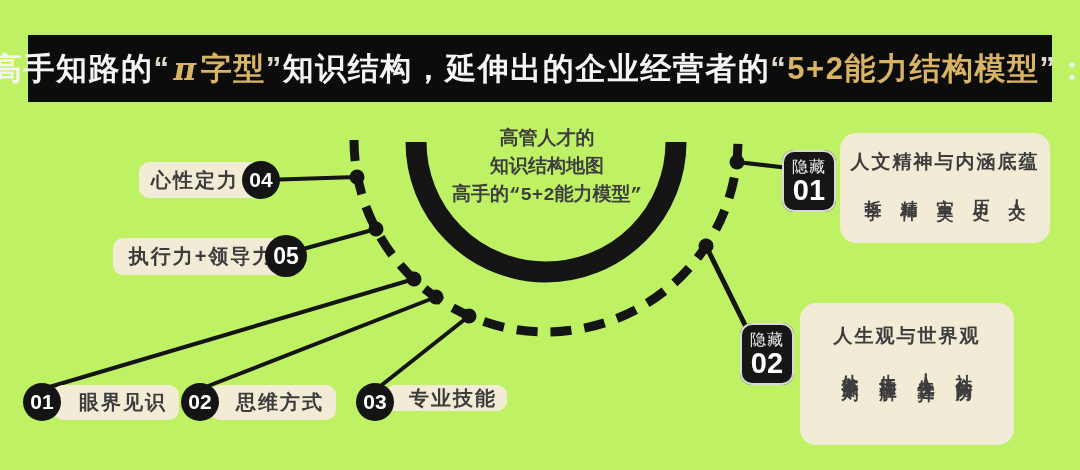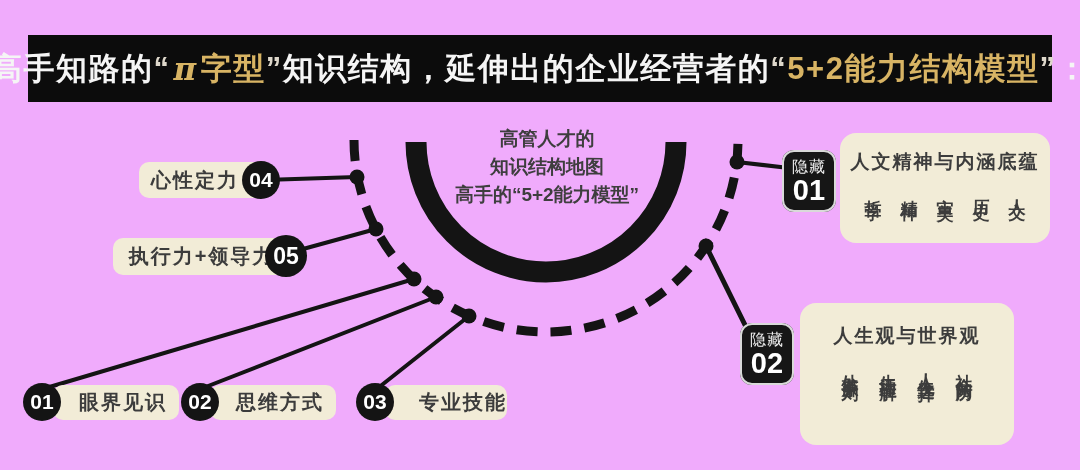--- a/index.html
+++ b/index.html
@@ -1,36 +1,36 @@
 <!DOCTYPE html>
 <html><head>
 <meta charset="utf-8">
 <style>
   html,body{margin:0;padding:0;background:#ffffff;}
   body{font-family:"Liberation Sans","DejaVu Sans",sans-serif;}
-  .stage{position:relative;width:1080px;height:470px;background:#f0abfc;overflow:hidden;}
+  .stage{position:relative;width:1080px;height:470px;background:#bef264;overflow:hidden;}
 
   
   .banner{
     position:absolute;left:28px;top:35px;width:1024px;height:67px;
     background:#0c0c0c;display:flex;align-items:center;justify-content:center;
     font-size:31px;font-weight:bold;letter-spacing:1.5px;white-space:nowrap;
   }
   .banner .w{color:#f5f5f5;}
   .banner .q{color:#ded8cb;font-weight:bold;}
   .banner .g{color:#d8b464;}
   .banner .pi{color:#d8b464;font-style:italic;font-family:"DejaVu Serif",serif;padding:0 3px;}
 
   
   .links{position:absolute;left:0;top:0;width:1080px;height:470px;}
 
   
   .center-cap{
     position:absolute;left:402px;top:125px;width:290px;
-    text-align:center;color:#3e3e3e;font-size:19px;font-weight:bold;line-height:28px;
+    text-align:center;color:#3e3e3e;font-size:19px;font-weight:bold;line-height:28px;font-family:Liberation Mono, monospace;
   }
 
   
   .pill{
     position:absolute;height:36px;background:#f2ecd7;border-radius:10px;
     display:flex;align-items:center;justify-content:center;
     color:#3c3c3c;font-size:20px;font-weight:bold;letter-spacing:2px;
   }
   
   .numcircle{
@@ -128,21 +128,21 @@
     <span>01</span>
   </div>
 
   <div class="pill" style="left:210px;top:385px;width:112px;height:35px;padding-left:14px;">
     <span>思维方式</span>
   </div>
   <div class="numcircle" style="left:181px;top:383px;">
     <span>02</span>
   </div>
 
-  <div class="pill" style="left:385px;top:385px;width:108px;height:35px;padding-left:14px;justify-content:flex-end;">
+  <div class="pill" style="left:385px;top:385px;width:108px;height:26px;padding-left:14px;">
     <span>专业技能</span>
   </div>
   <div class="numcircle" style="left:356px;top:383px;">
     <span>03</span>
   </div>
 
   <div class="hbox" style="left:828px;top:133px;width:210px;height:110px;">
     <div class="title" style="margin-top:16px;">人文精神与内涵底蕴</div>
     <div class="cols" style="margin-top:11px;gap:13px;">
       <span class="col">哲学</span>

